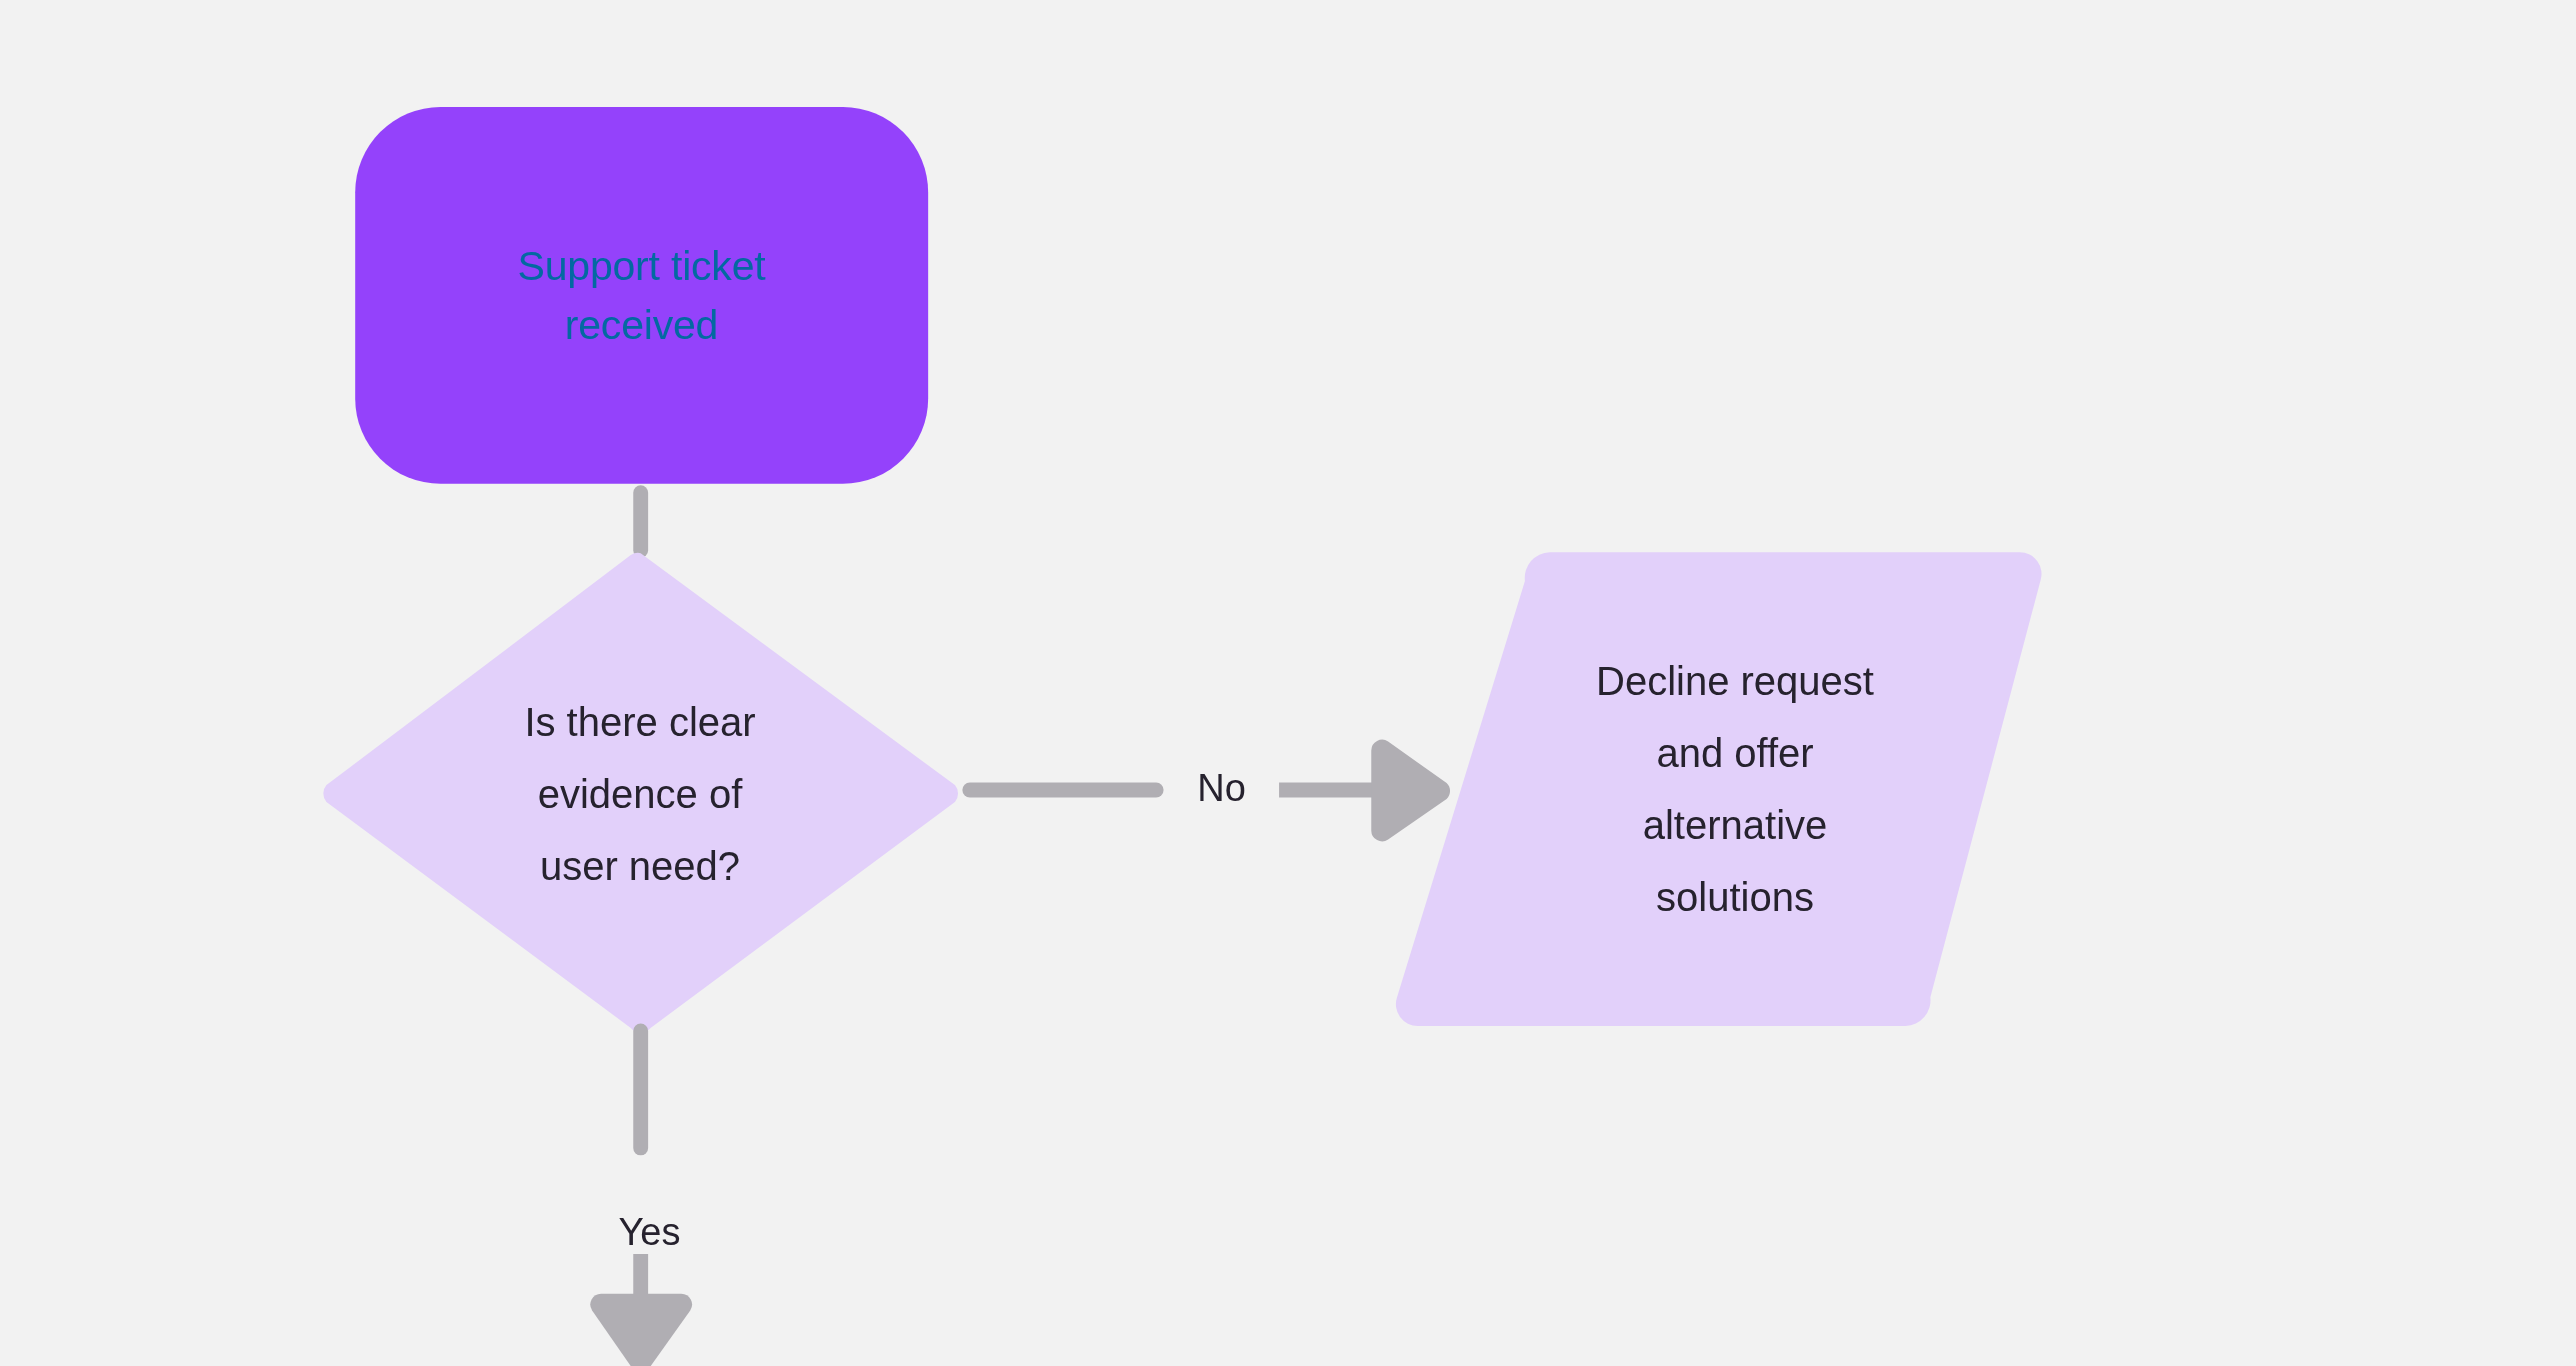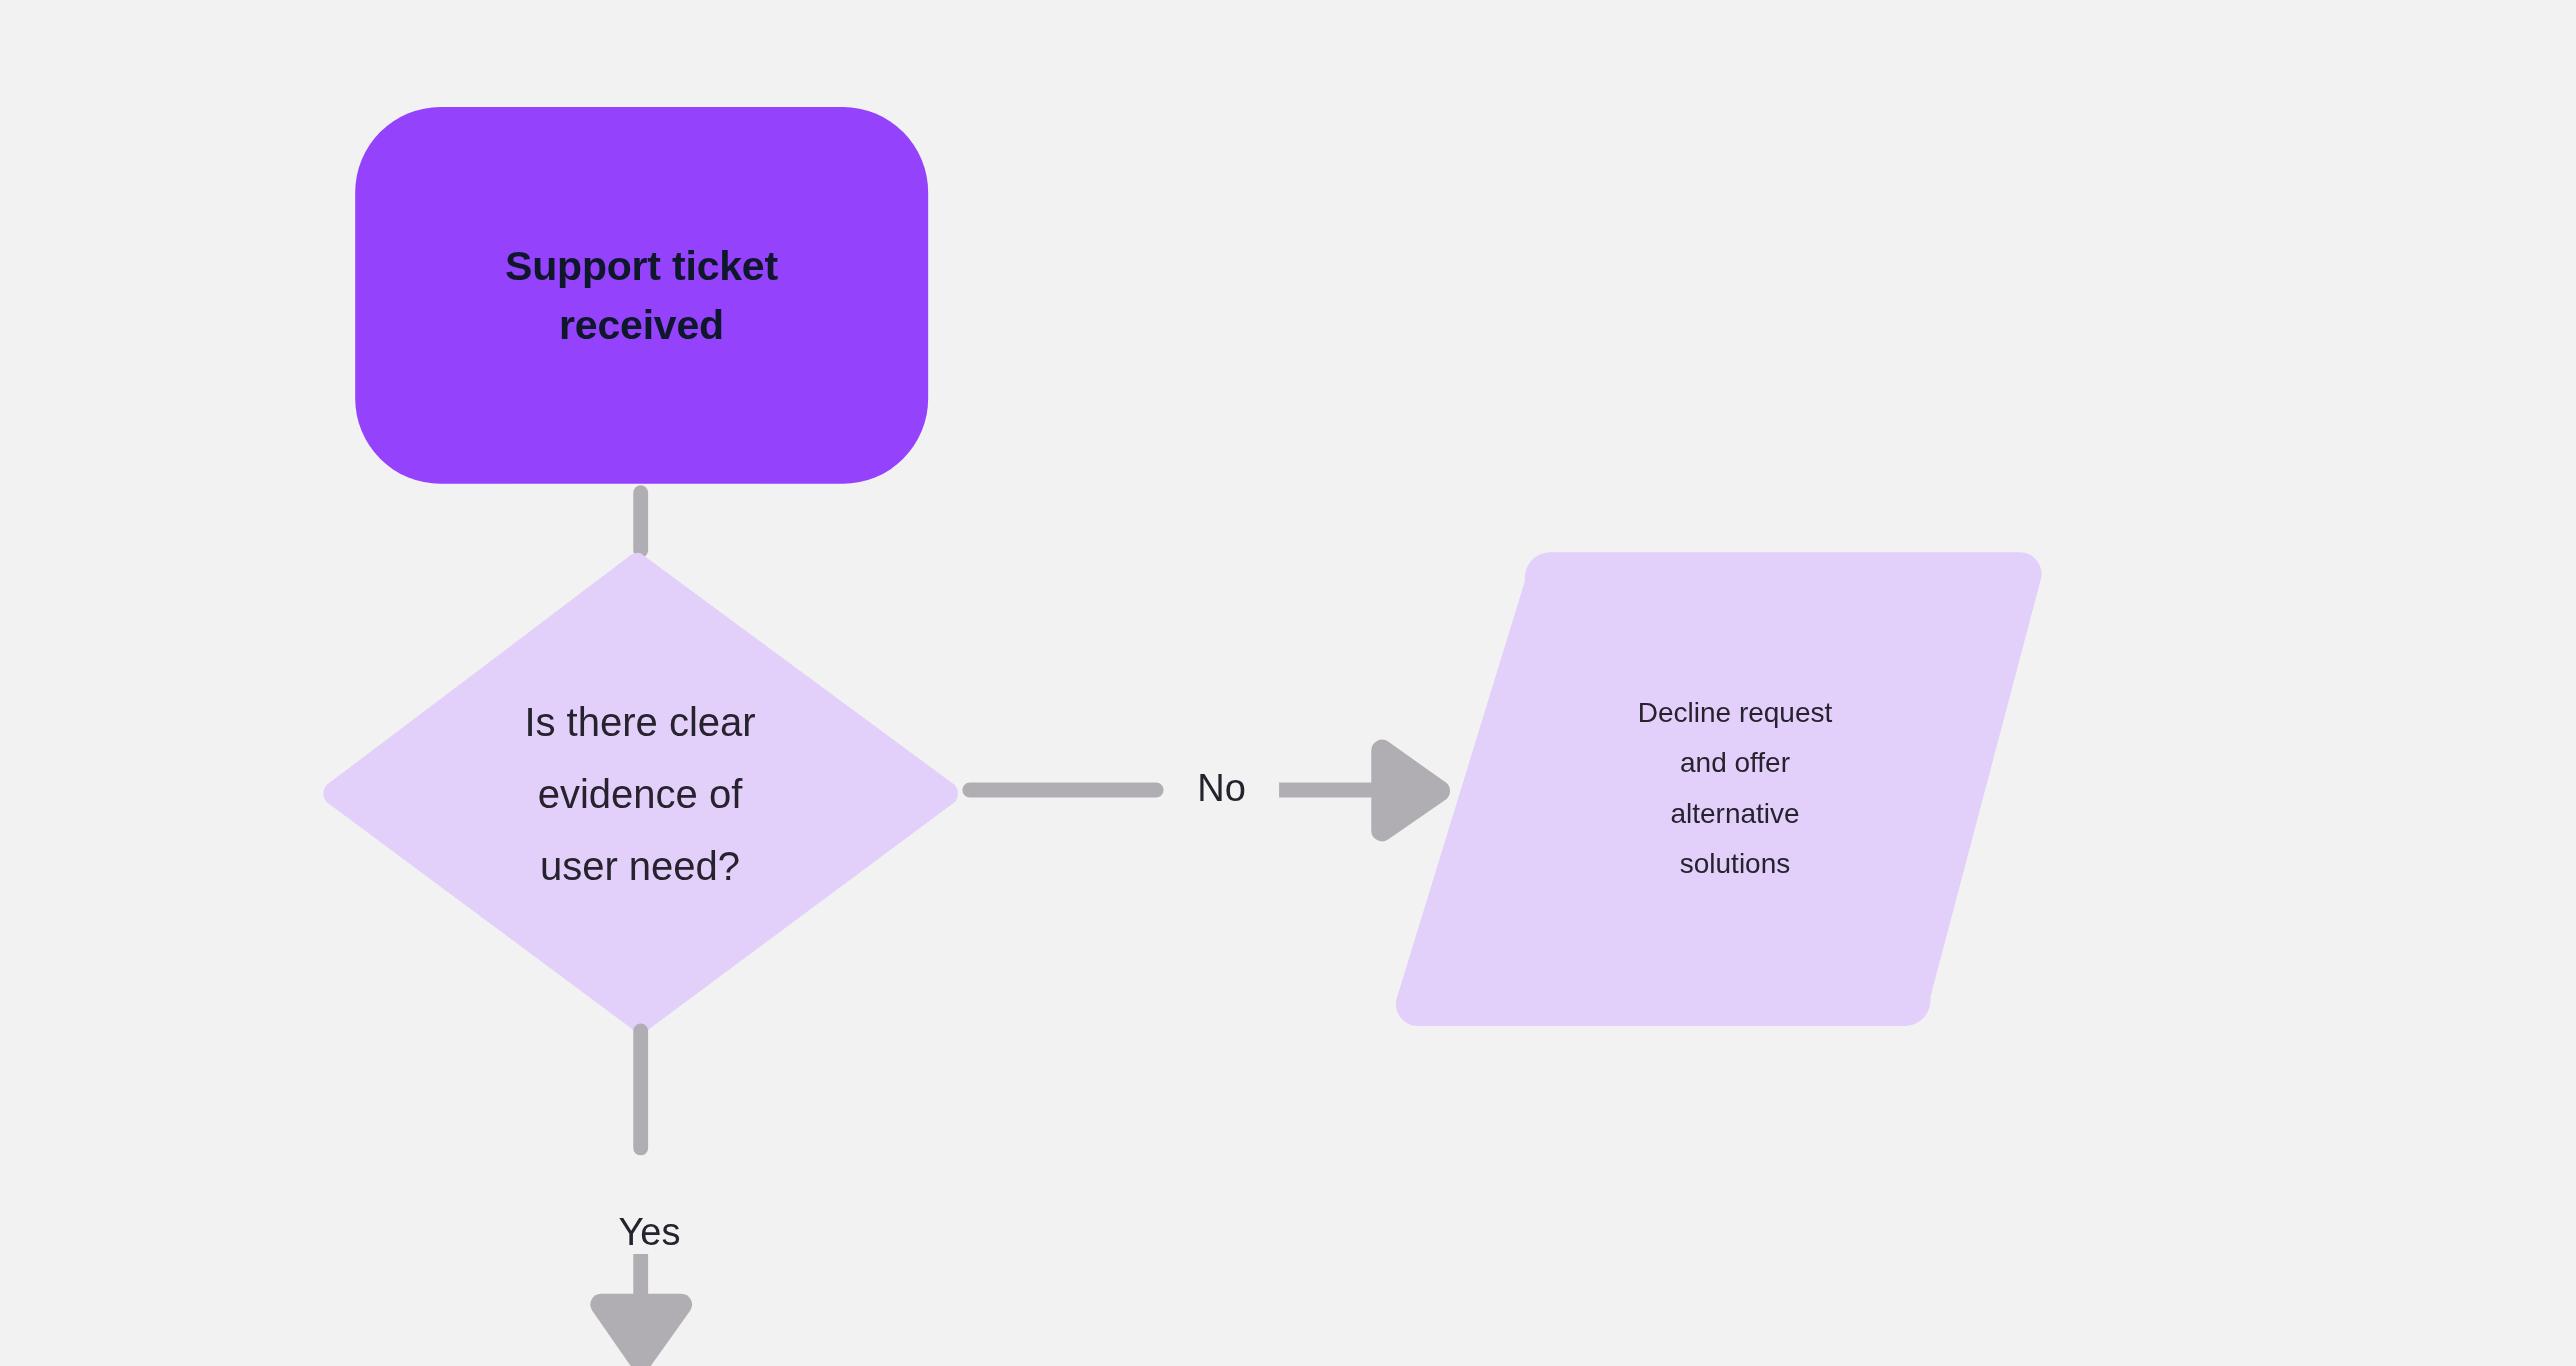--- a/index.html
+++ b/index.html
@@ -37,23 +37,23 @@
     text-align: center;
     white-space: pre-line;
     pointer-events: none;
   }
 
   .start-node-label {
     left: 355px;
     top: 107px;
     width: 573px;
     height: 377px;
-    color: #0f172a;
+    color: #0369a1;
     font-size: 41px;
-    font-weight: bold;
+    font-weight: normal;
     line-height: 1.42;
     letter-spacing: -0.2px;
   }
 
   .decision-node-label {
     left: 416px;
     top: 635px;
     width: 448px;
     height: 317px;
     color: #26222e;
@@ -61,21 +61,21 @@
     font-weight: 400;
     line-height: 1.8;
   }
 
   .process-node-label {
     left: 1487px;
     top: 595px;
     width: 496px;
     height: 387px;
     color: #26222e;
-    font-size: 28px;
+    font-size: 40px;
     font-weight: 400;
     line-height: 1.8;
   }
 
   
   .edge-label {
     position: absolute;
     color: #26222e;
     font-size: 38px;
     font-weight: 400;

